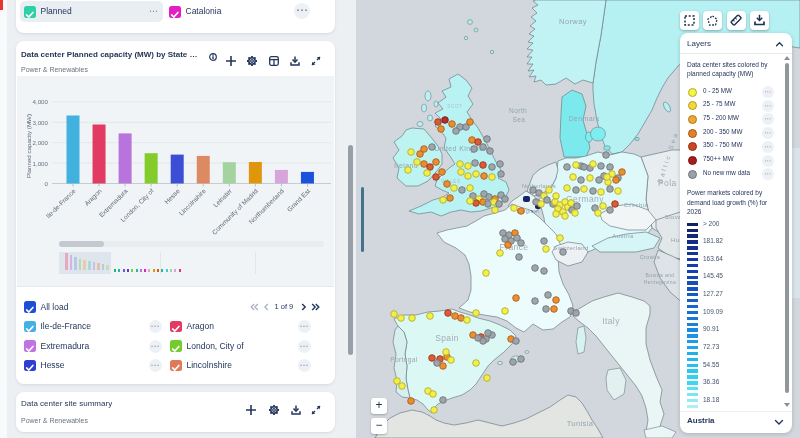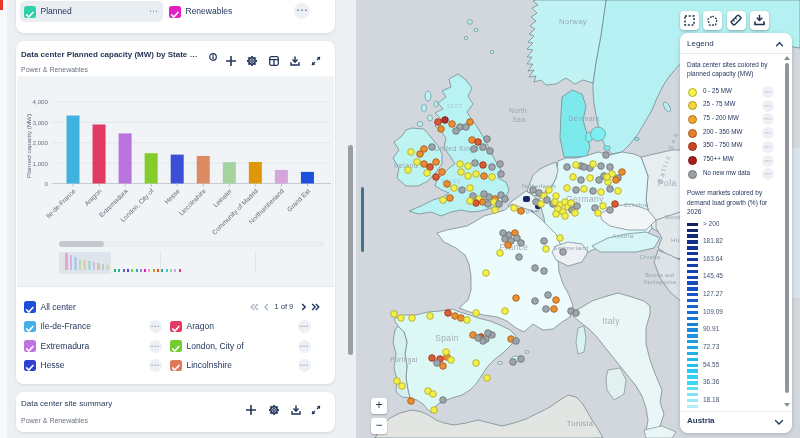--- a/index.html
+++ b/index.html
@@ -11,21 +11,21 @@
 <div class="card" style="left:16px;top:-12px;width:319px;height:45px"></div>
 <div style="position:absolute;left:20px;top:1px;width:143px;height:21px;background:#e9eef3;border-radius:5px"></div>
 <div style="position:absolute;left:24px;top:6px;width:11.5px;height:11.5px;background:#2fd0a8;border-radius:2.5px"><svg width="11.5" height="11.5" viewBox="0 0 12 12">
       <path d="M2.7 6.2 L5 8.4 L9.3 3.6" stroke="#fff" stroke-width="1.7" fill="none" stroke-linecap="round"></path>
     </svg></div>
 <div style="position:absolute;left:40.5px;top:6px;font-size:8.5px;color:#24365c">Planned</div>
 <div style="position:absolute;left:147px;top:4.5px;width:13px;height:13px;color:#5a6880;font-size:9px;line-height:12px;text-align:center">⋯</div>
 <div style="position:absolute;left:169px;top:6px;width:11.5px;height:11.5px;background:#e31fc3;border-radius:2.5px"><svg width="11.5" height="11.5" viewBox="0 0 12 12">
       <path d="M2.7 6.2 L5 8.4 L9.3 3.6" stroke="#fff" stroke-width="1.7" fill="none" stroke-linecap="round"></path>
     </svg></div>
-<div style="position:absolute;left:185.5px;top:6px;font-size:8.5px;color:#24365c">Renewables</div>
+<div style="position:absolute;left:185.5px;top:6px;font-size:8.5px;color:#24365c">Catalonia</div>
 <div style="position:absolute;left:294px;top:3px;width:16px;height:16px;border-radius:50%;background:#edf1f5;color:#5a6880;font-size:12px;line-height:15px;text-align:center">⋯</div>
 
 <div class="card" style="left:16px;top:41px;width:319px;height:343px"></div>
 <div style="position:absolute;left:17px;top:76px;width:317px;height:210px;background:#f1f4f7"></div>
 <div style="position:absolute;left:21px;top:50px;font-size:8px;font-weight:bold;color:#1f3250">Data center Planned capacity (MW) by State …</div>
 <div style="position:absolute;left:21px;top:66px;font-size:7px;color:#6a7480">Power &amp; Renewables</div>
 <svg style="position:absolute;left:208.5px;top:53.0px" width="8" height="8" viewBox="0 0 8 8">
     <g stroke="#24365c" fill="none">
       <circle cx="4.0" cy="4.0" r="3.3" stroke-width="1.2"></circle>
       <line x1="4.0" y1="3.36" x2="4.0" y2="6.0" stroke-width="1.4"></line>
@@ -146,21 +146,21 @@
 <div style="position:absolute;left:161.3px;top:268.5px;width:2px;height:3px;background:#2bb5a0"></div>
 <div style="position:absolute;left:165.6px;top:268.5px;width:2px;height:3px;background:#41c8e0"></div>
 <div style="position:absolute;left:169.9px;top:268.5px;width:2px;height:3px;background:#a5d3a0"></div>
 <div style="position:absolute;left:174.2px;top:268.5px;width:2px;height:3px;background:#d6a6db"></div>
 <div style="position:absolute;left:178.5px;top:268.5px;width:2px;height:3px;background:#e23a62"></div>
 
 <div style="position:absolute;left:17px;top:286px;width:317px;height:1px;background:#e5e8ec"></div>
 <div style="position:absolute;left:24px;top:301.2px;width:11.5px;height:11.5px;background:#1d4ed8;border-radius:2.5px"><svg width="11.5" height="11.5" viewBox="0 0 12 12">
       <path d="M2.7 6.2 L5 8.4 L9.3 3.6" stroke="#fff" stroke-width="1.7" fill="none" stroke-linecap="round"></path>
     </svg></div>
-<div style="position:absolute;left:40.5px;top:301.5px;font-size:8.5px;color:#24365c">All center</div>
+<div style="position:absolute;left:40.5px;top:301.5px;font-size:8.5px;color:#24365c">All load</div>
 <svg style="position:absolute;left:250px;top:303px" width="9" height="8" viewBox="0 0 9 8">
     <path d="M4.2 1 L1.2 4 L4.2 7 M7.8 1 L4.8 4 L7.8 7" stroke="#a7b2c2" stroke-width="1.3" fill="none"></path>
   </svg>
 <svg style="position:absolute;left:264px;top:303px" width="5" height="8" viewBox="0 0 5 8">
     <path d="M3.8 1 L0.8 4 L3.8 7" stroke="#a7b2c2" stroke-width="1.3" fill="none"></path>
   </svg>
 <div style="position:absolute;left:274.5px;top:302px;font-size:7.5px;color:#24365c">1 of 9</div>
 <svg style="position:absolute;left:301px;top:303px" width="5" height="8" viewBox="0 0 5 8">
     <path d="M1.2 1 L4.2 4 L1.2 7" stroke="#24365c" stroke-width="1.4" fill="none"></path>
   </svg>
@@ -523,21 +523,21 @@
 <div style="position:absolute;width:19px;height:19px;background:#fff;border-radius:4px;box-shadow:0 1px 2.5px rgba(0,0,0,.28);left:750px;top:10.5px">
     <svg style="position:absolute;left:4px;top:3.5px" width="11" height="12" viewBox="0 0 11 12">
       <g stroke="#1f3250" fill="none" stroke-width="1.5">
         <path d="M5.5 0.8 V6"></path>
         <path d="M2.8 3.7 L5.5 6.5 L8.2 3.7"></path>
         <path d="M1 7.5 V10.5 H10 V7.5" stroke-width="1.7"></path>
       </g>
     </svg>
   </div>
 <div style="position:absolute;left:680px;top:33px;width:112px;height:400px;background:#fff;border-radius:8px;box-shadow:0 1px 4px rgba(0,0,0,.18)"></div>
-<div style="position:absolute;left:687px;top:39px;font-size:8px;color:#24365c">Legend</div>
+<div style="position:absolute;left:687px;top:39px;font-size:8px;color:#24365c">Layers</div>
 <svg style="position:absolute;left:775px;top:41px" width="9" height="6" viewBox="0 0 10 7">
     <path d="M1.5 5.5 L5 2 L8.5 5.5" stroke="#24365c" stroke-width="1.5" fill="none" stroke-linecap="round"></path>
   </svg>
 <div style="position:absolute;left:680px;top:53px;width:112px;height:1px;background:#e5e8ec"></div>
 <div style="position:absolute;left:687px;top:60px;width:86px;font-size:6.5px;line-height:9px;color:#24365c">Data center sites colored by planned capacity (MW)</div>
 <div style="position:absolute;left:688px;top:87.5px;width:9px;height:9px;border-radius:50%;background:#f6f544;border:1px solid #b2aa2e;box-sizing:border-box"></div>
 <div style="position:absolute;left:703px;top:86.5px;font-size:6.3px;color:#24365c">0 - 25 MW</div>
 <div class="dots3" style="position:absolute;left:762px;top:86.0px;width:12px;height:12px;border-radius:50%;background:#edf1f5;color:#5a6880;font-size:7px;line-height:11px;text-align:center;letter-spacing:.5px">⋯</div>
 <div style="position:absolute;left:688px;top:101.2px;width:9px;height:9px;border-radius:50%;background:#f2d838;border:1px solid #b29a2a;box-sizing:border-box"></div>
 <div style="position:absolute;left:703px;top:100.2px;font-size:6.3px;color:#24365c">25 - 75 MW</div>

